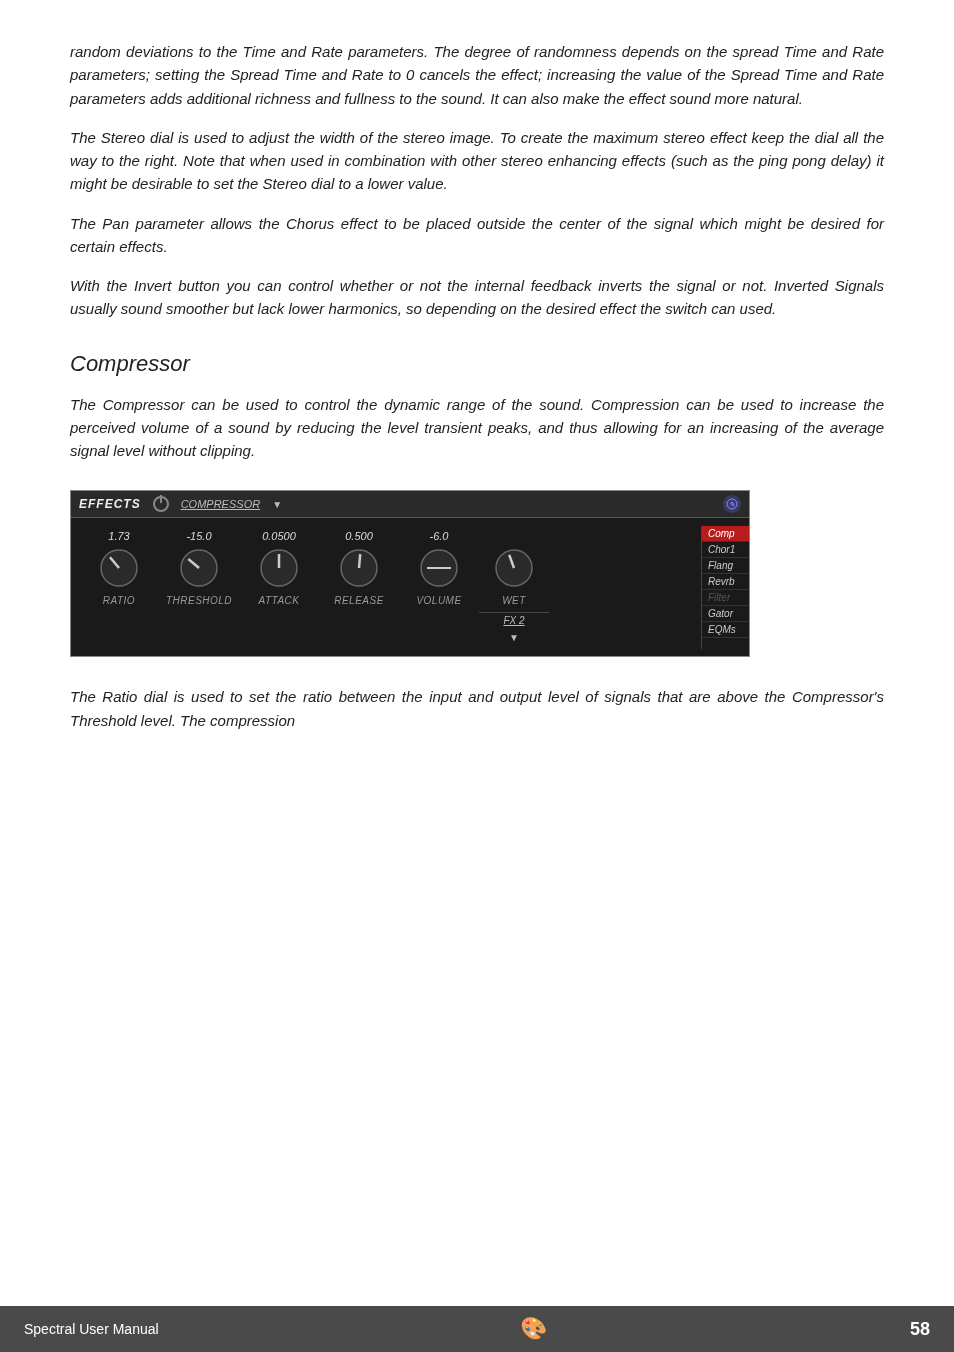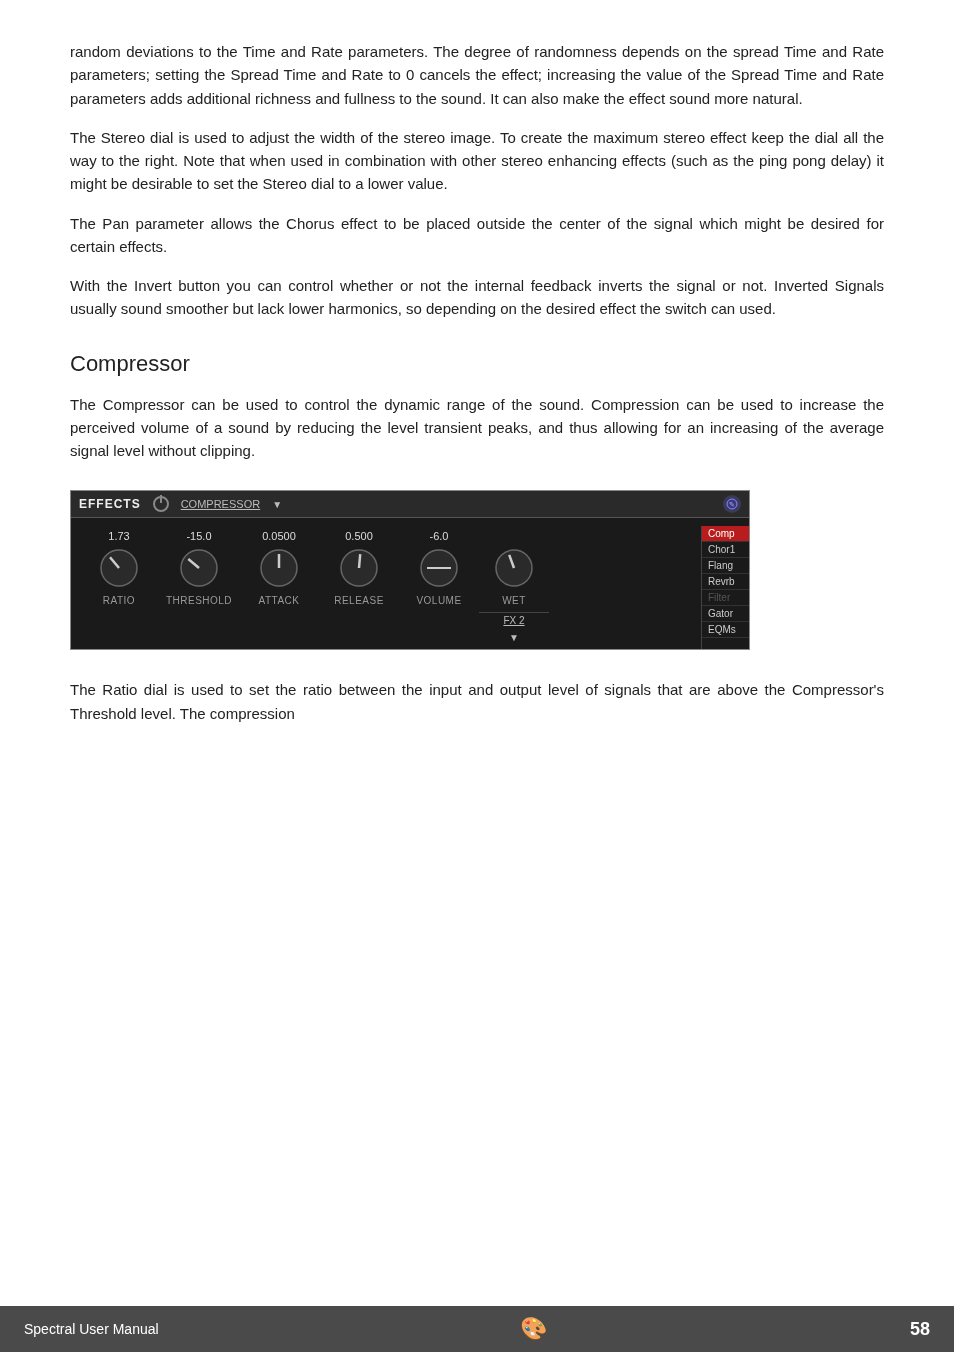--- a/index.html
+++ b/index.html
@@ -7,20 +7,21 @@
       background: #ffffff;
       font-family: Arial, Helvetica, sans-serif;
       font-size: 15px;
       color: #222;
       width: 954px;
       min-height: 1352px;
       position: relative;
     }
     .page {
       padding: 40px 70px 80px 70px;
+      font-style: italic;
     }
     p {
       margin-bottom: 16px;
       line-height: 1.55;
       text-align: justify;
     }
     h2 {
       font-size: 22px;
       font-weight: normal;
       margin-bottom: 16px;
@@ -86,21 +87,21 @@
       border-radius: 50%;
       display: flex;
       align-items: center;
       justify-content: center;
       font-size: 10px;
       color: #aaf;
       cursor: pointer;
     }
     .effects-body {
       display: flex;
-      padding: 8px 0 0 0;
+      padding: 8px 0 7px 0;
     }
     .effects-knobs {
       display: flex;
       align-items: flex-start;
       gap: 0;
       flex: 1;
       padding: 4px 8px;
     }
     .knob-group {
       display: flex;

